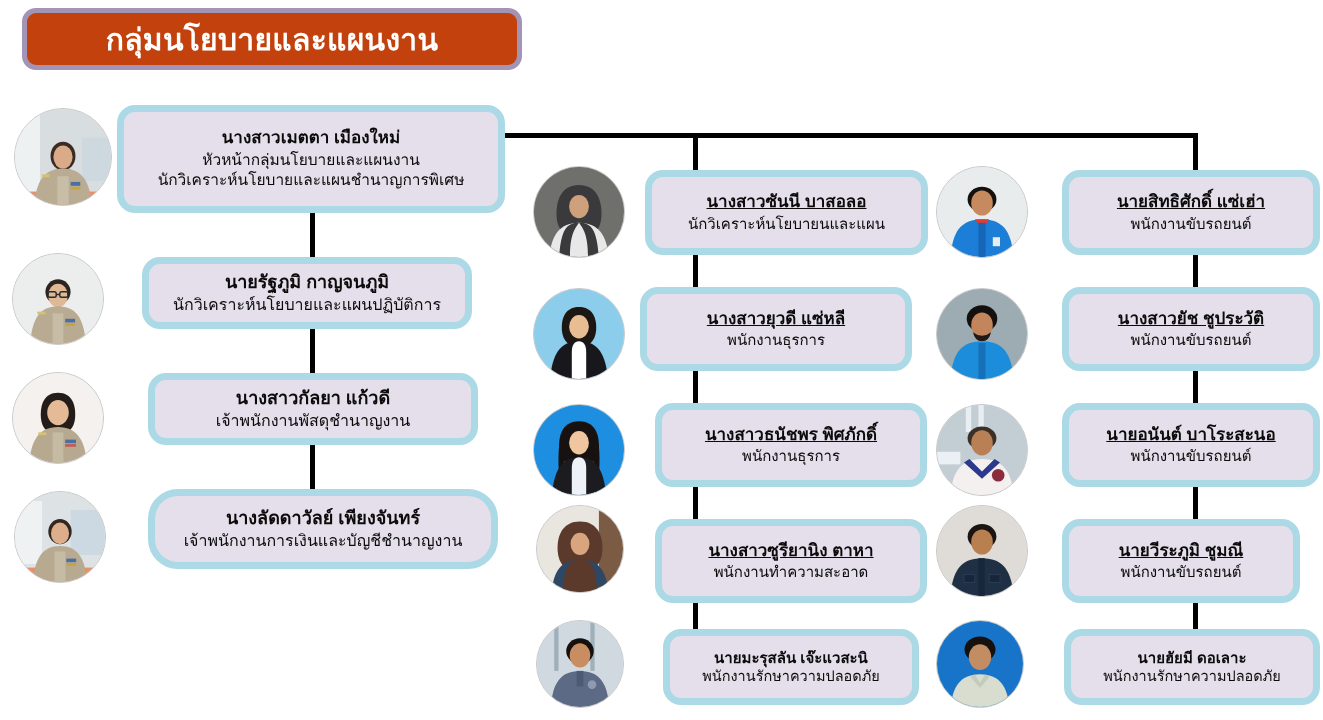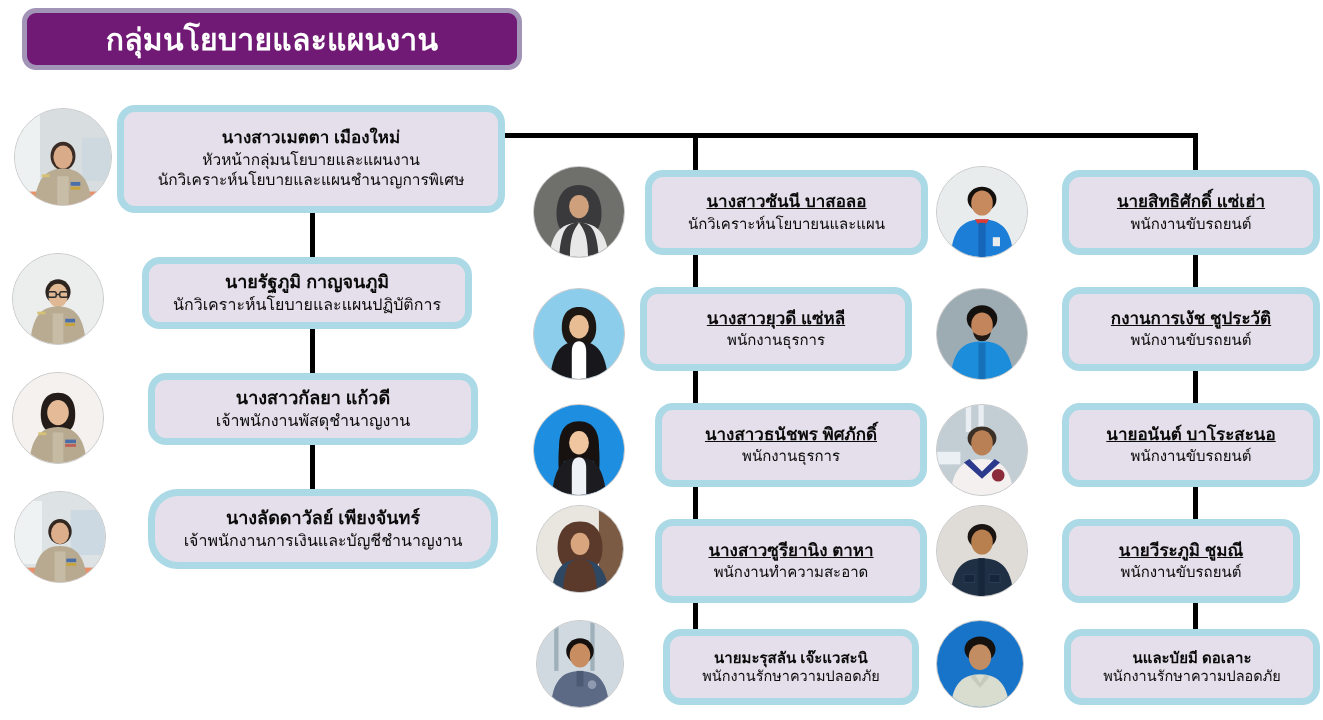--- a/index.html
+++ b/index.html
@@ -18,21 +18,21 @@
     overflow: hidden;
   }
 
   
   .header-banner {
     position: absolute;
     left: 22px;
     top: 8px;
     width: 500px;
     height: 62px;
-    background: #701a75;
+    background: #c2410c;
     border: 5px solid #a294b7;
     border-radius: 14px;
     box-sizing: border-box;
     display: flex;
     align-items: center;
     justify-content: center;
   }
   .header-title {
     color: #ffffff;
     font-size: 30px;
@@ -314,21 +314,21 @@
       <rect width="100" height="100" fill="#9dabb3"></rect>
       <path d="M50 18 a17 15 0 0 1 17 15 a17 15 0 0 1 -34 0 a17 15 0 0 1 17 -15z" fill="#13100e"></path>
       <ellipse cx="50" cy="40" rx="12" ry="14" fill="#c2855c"></ellipse>
       <path d="M40 48 q10 8 20 0 q-2 10 -10 10 q-8 0 -10 -10z" fill="#231a15"></path>
       <path d="M50 58 c-25 0 -33 16 -35 42 h70 c-2 -26 -10 -42 -35 -42z" fill="#1c8ddb"></path>
       <rect x="46" y="60" width="8" height="40" fill="#1671b8"></rect>
     </svg>
   </div>
 
   <div class="card sz-mid" style="left:1062px; top:287px; width:258px; height:84px;">
-    <div class="nm">กงานการเงัช ชูประวัติ</div>
+    <div class="nm">นางสาวยัช ชูประวัติ</div>
     <div class="ps">พนักงานขับรถยนต์</div>
   </div>
 
   <div class="avatar" style="left:936px; top:404px; width:92px; height:92px;">
     <svg viewBox="0 0 100 100">
       <rect width="100" height="100" fill="#c3cdd4"></rect>
       <rect x="32" y="0" width="6" height="30" fill="#e8eef1"></rect>
       <rect x="46" y="0" width="6" height="30" fill="#e8eef1"></rect>
       <rect x="0" y="52" width="26" height="14" fill="#eaf0f3"></rect>
       <path d="M50 24 a16 13 0 0 1 16 13 a16 13 0 0 1 -32 0 a16 13 0 0 1 16 -13z" fill="#3b3027"></path>
@@ -365,17 +365,17 @@
     <svg viewBox="0 0 100 100">
       <rect width="100" height="100" fill="#1874c8"></rect>
       <path d="M50 18 a18 15 0 0 1 18 15 a18 15 0 0 1 -36 0 a18 15 0 0 1 18 -15z" fill="#14110f"></path>
       <ellipse cx="50" cy="42" rx="13" ry="15" fill="#c28d63"></ellipse>
       <path d="M50 62 c-24 0 -32 16 -34 38 h68 c-2 -22 -10 -38 -34 -38z" fill="#d9ddd0"></path>
       <path d="M44 62 l6 10 l6 -10 l5 3 l-11 13 l-11 -13z" fill="#c5cbbc"></path>
     </svg>
   </div>
 
   <div class="card sz-small" style="left:1064px; top:629px; width:256px; height:76px;">
-    <div class="nm">นและบัยมี ดอเลาะ</div>
+    <div class="nm">นายฮัยมี ดอเลาะ</div>
     <div class="ps">พนักงานรักษาความปลอดภัย</div>
   </div>
 
 </div>
 
 </body></html>

